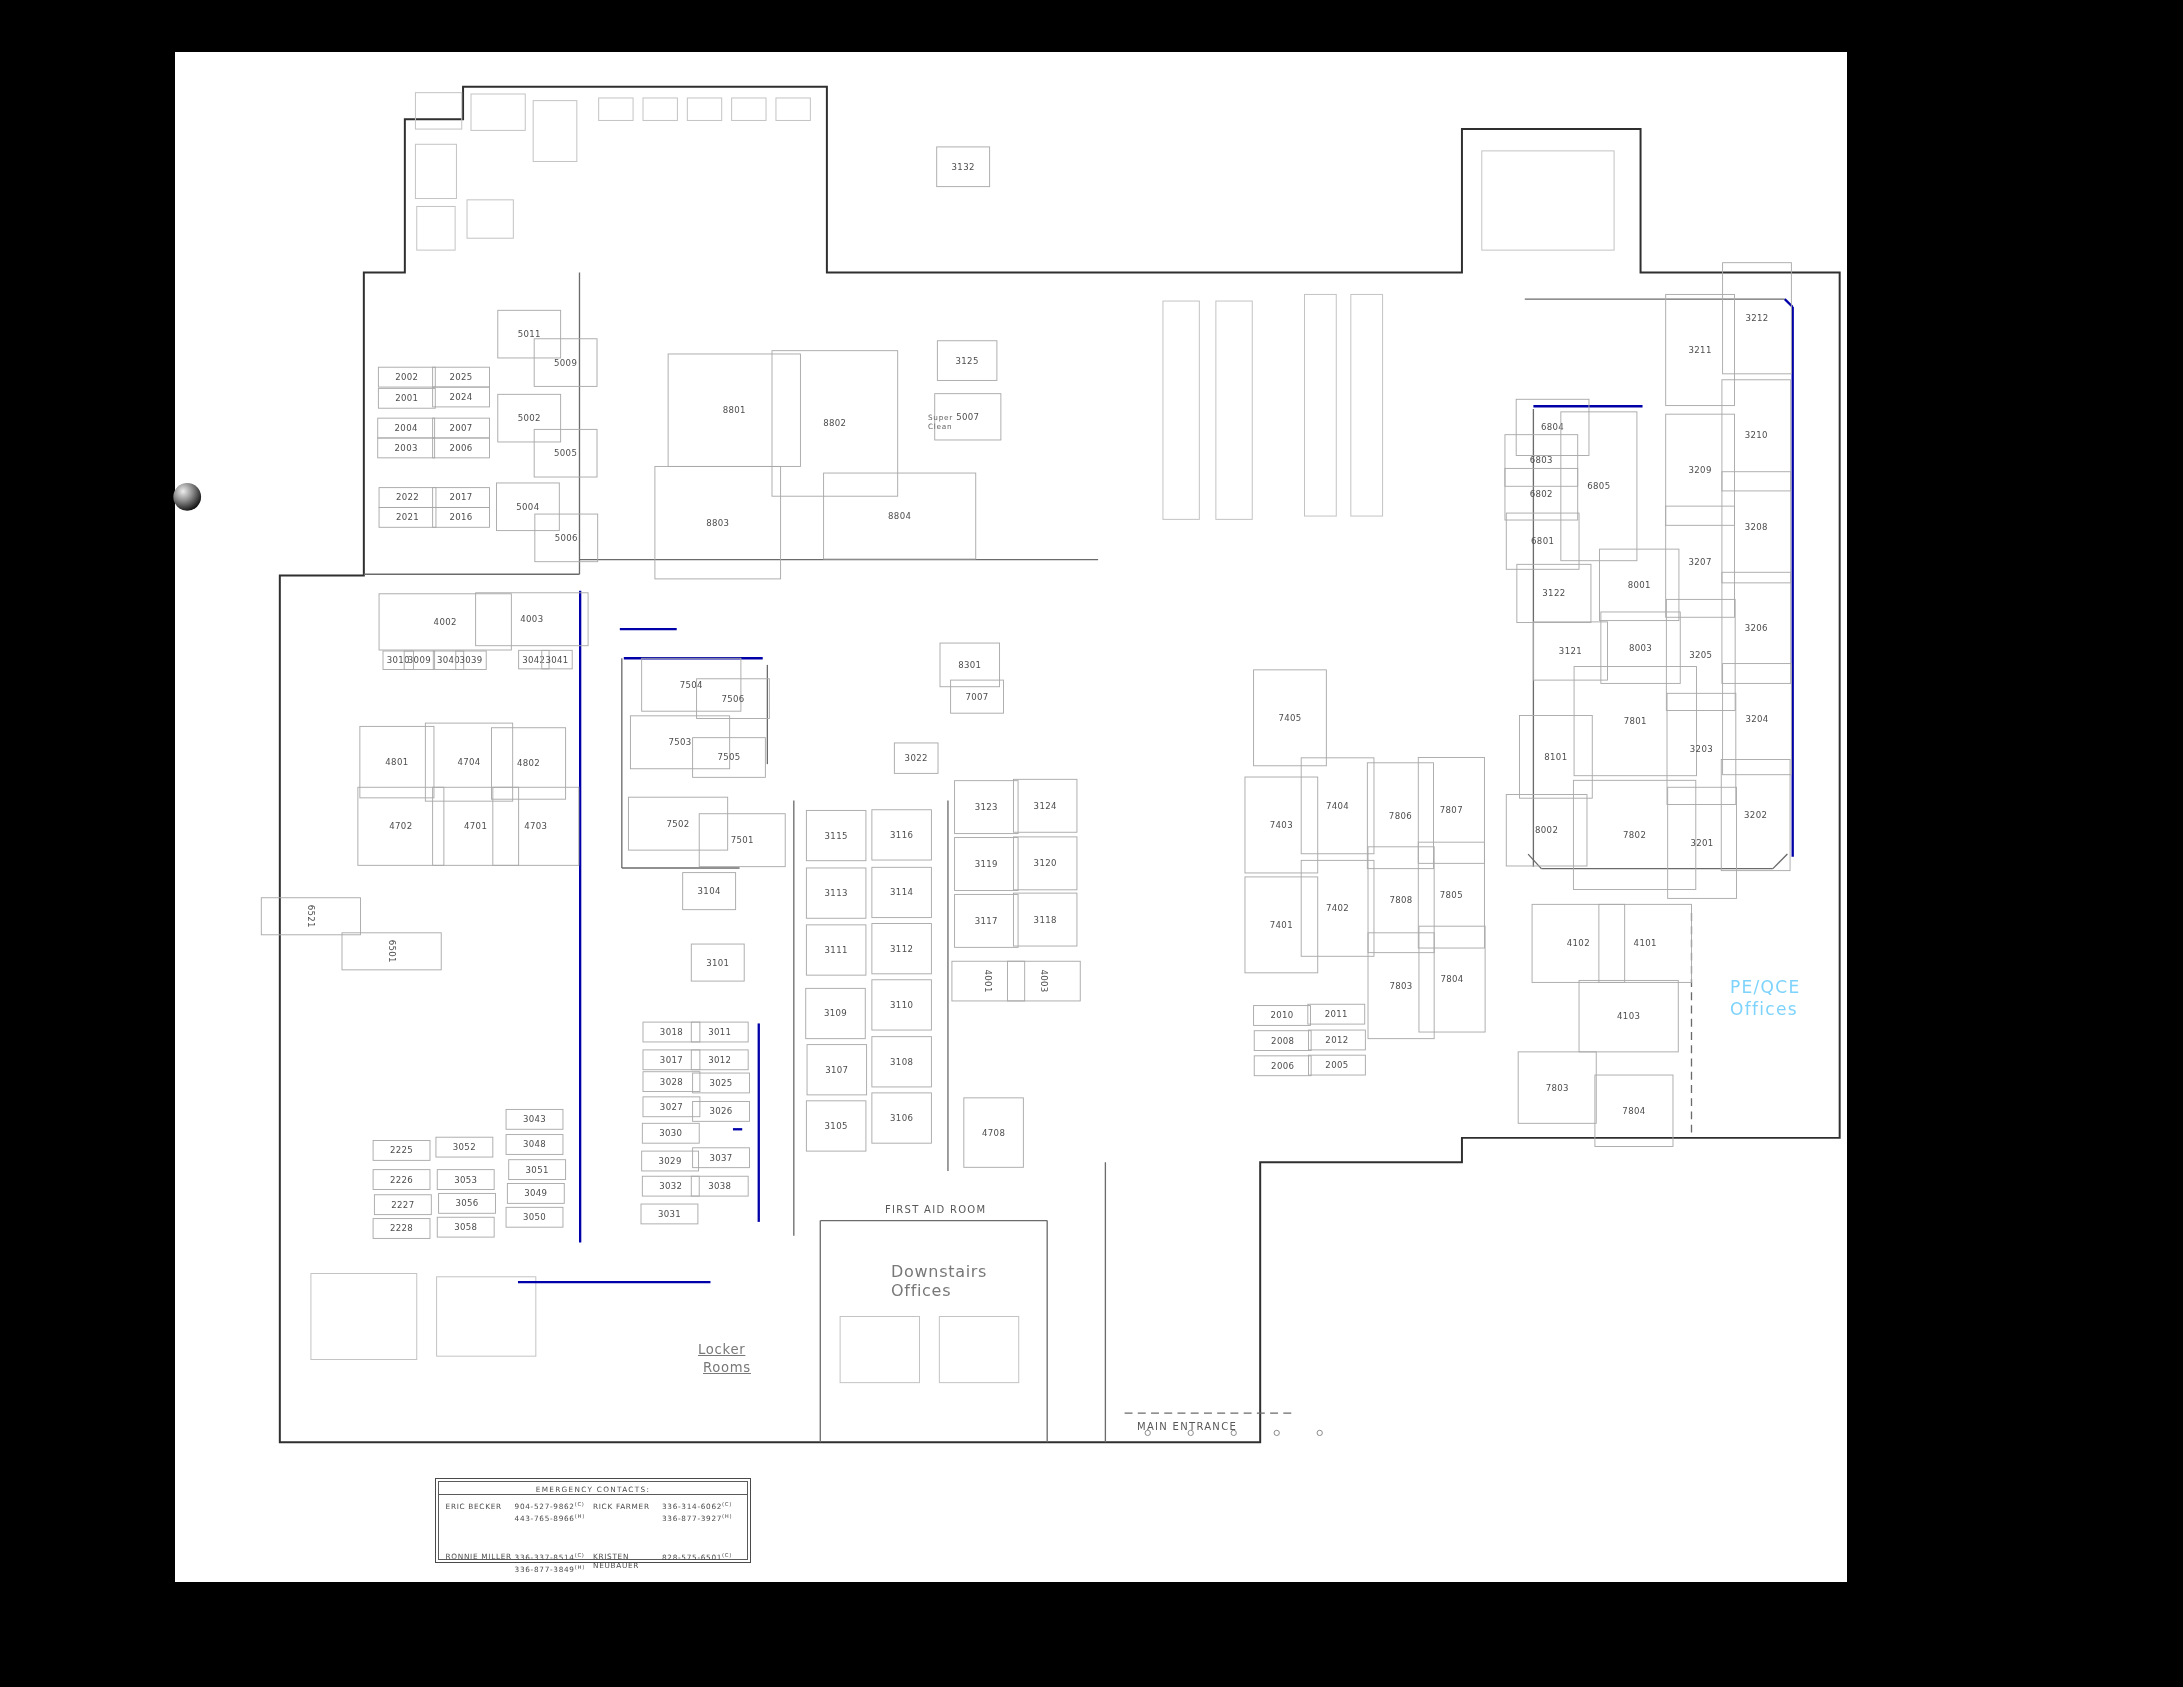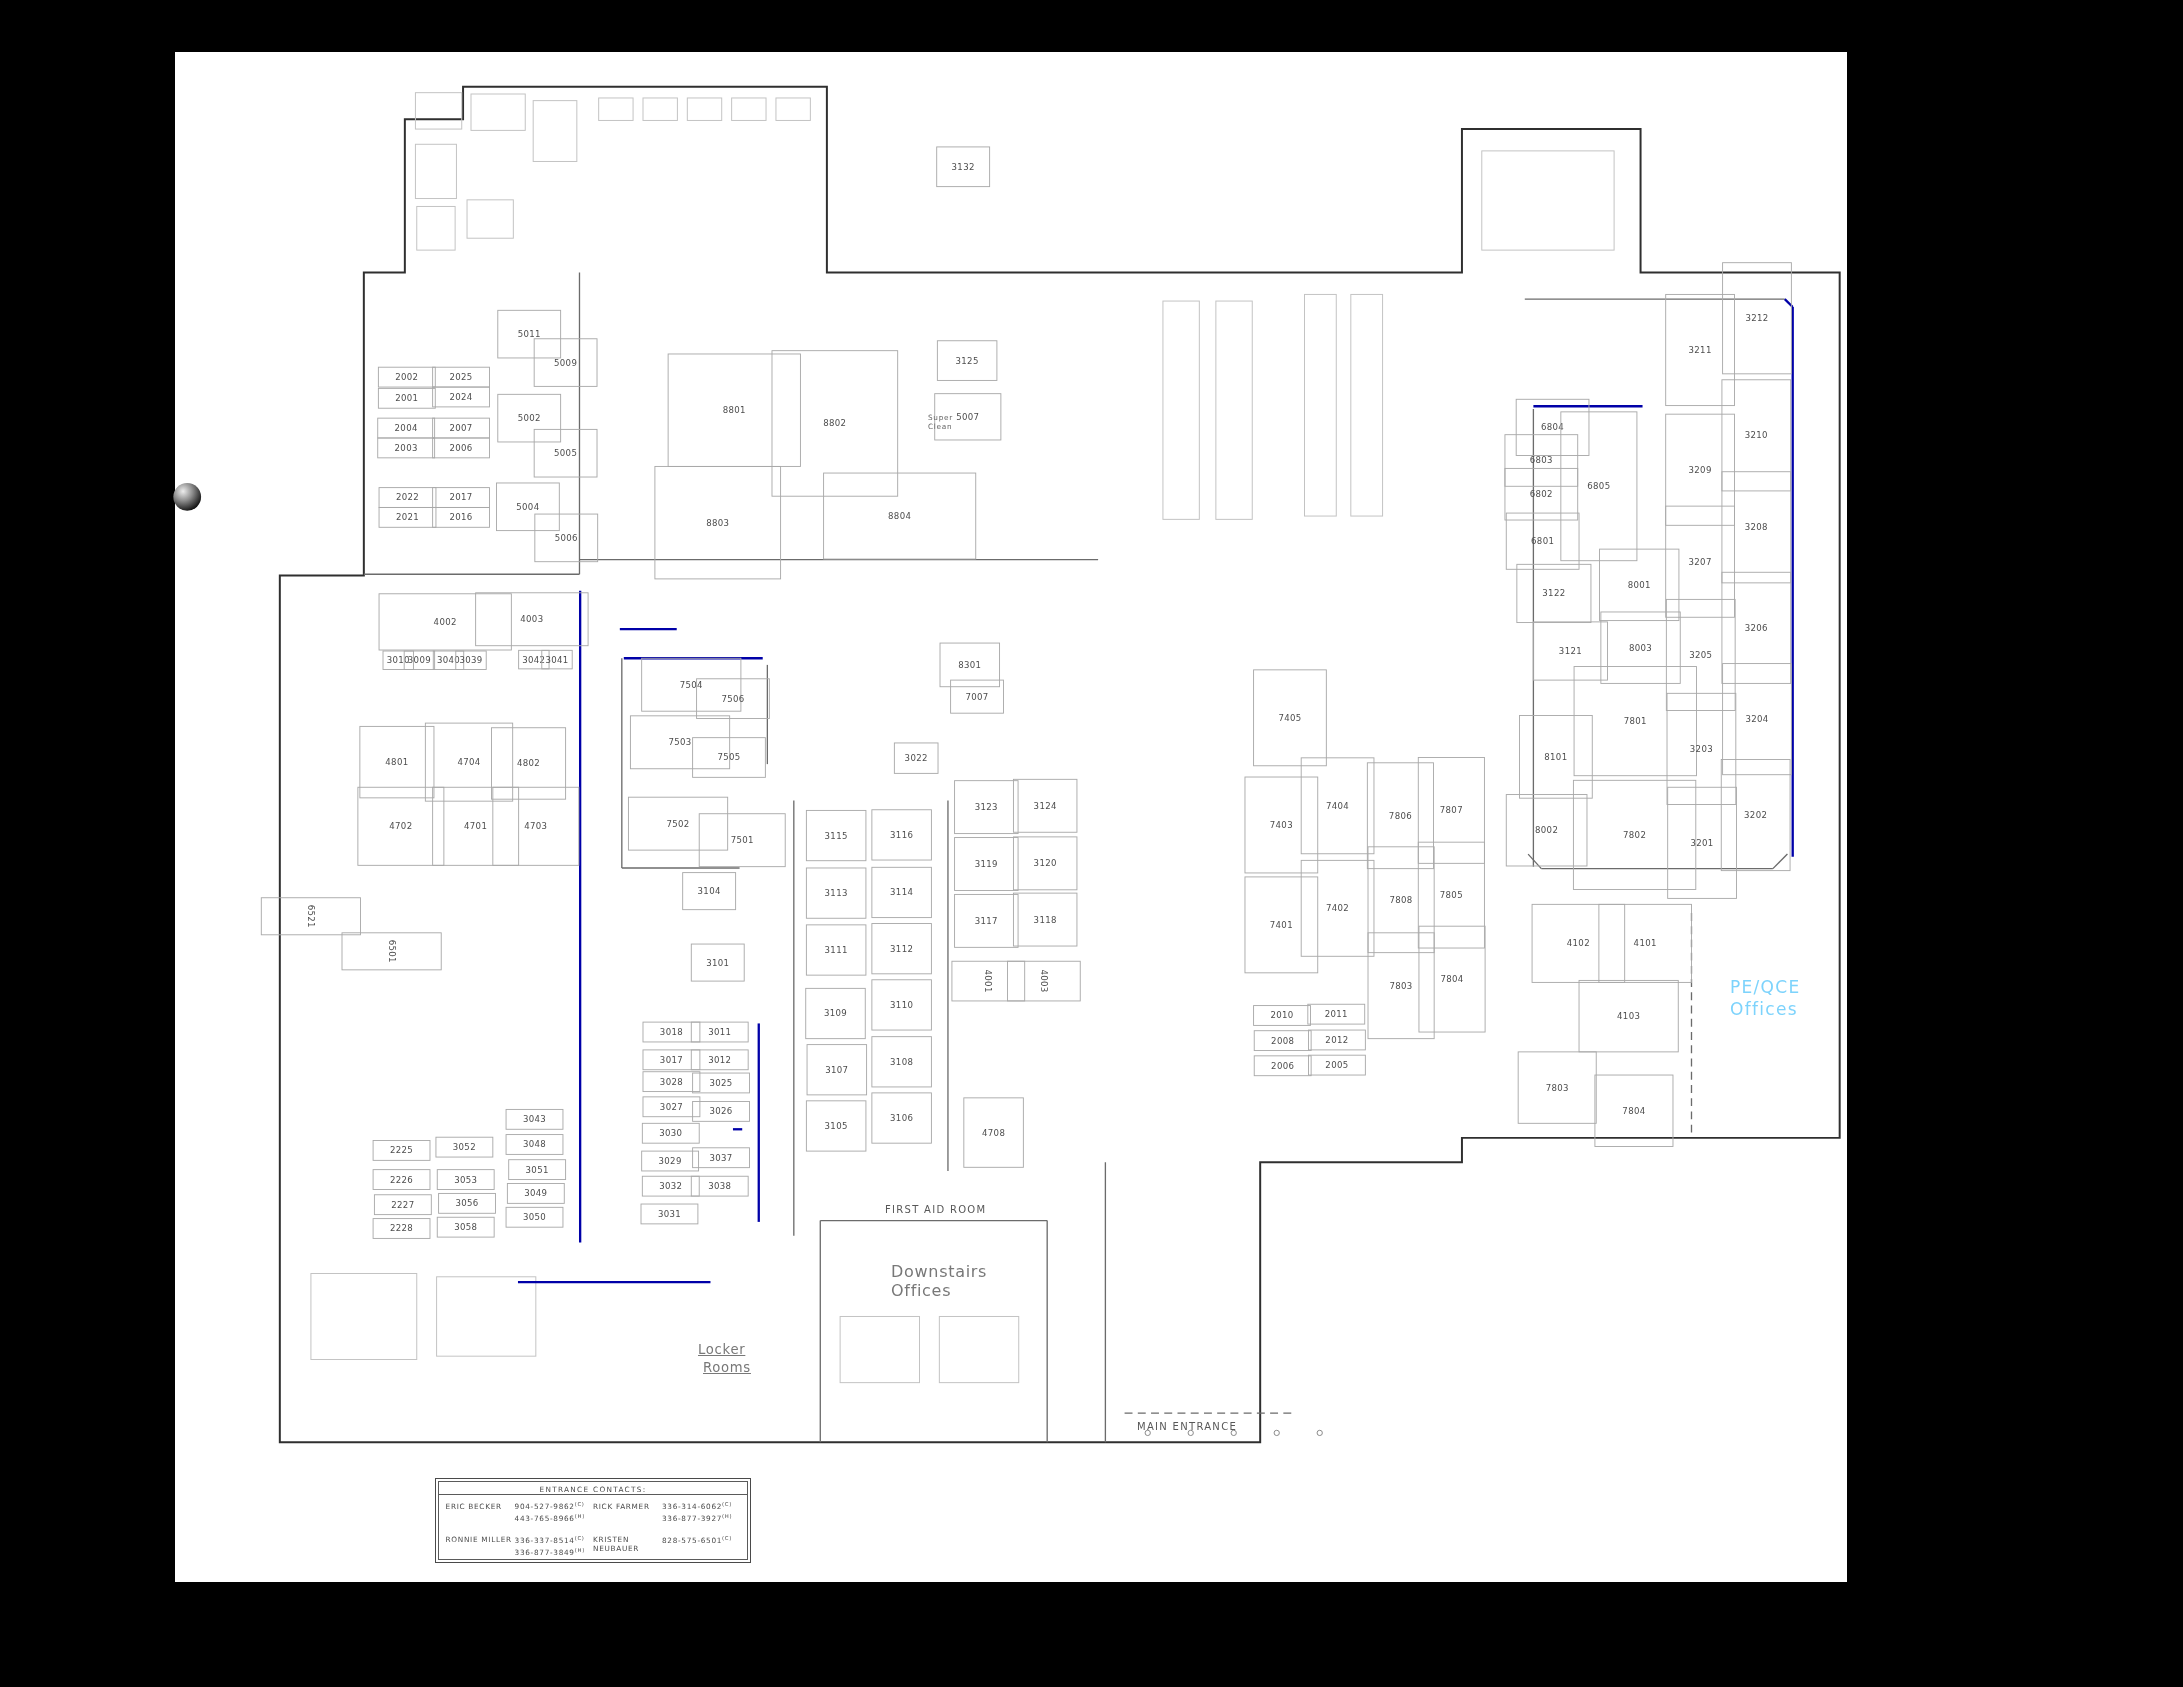--- a/index.html
+++ b/index.html
@@ -12,21 +12,21 @@
   .al-small{font-size:10px;letter-spacing:1.3px;color:#585858;}
   .al-big{font-size:16px;color:#787878;}
   .al-med{font-size:13.2px;color:#787878;text-decoration:underline;}
   .al-pe{font-size:17px;color:#7dd3fc;letter-spacing:1.3px;}
   .al-tiny{font-size:7.3px;color:#666;margin-left:20px;}
   .ec{position:absolute;z-index:3;border:1.3px solid #4a4a4a;background:#fff;box-sizing:border-box;
       color:#4a4a4a;font-family:"DejaVu Sans",sans-serif;}
   .ec-inner{position:absolute;inset:2px;border:0.7px solid #5a5a5a;}
   .ec-title{text-align:center;font-size:7.3px;letter-spacing:1.3px;padding-top:2.6px;height:13.2px;
             border-bottom:0.7px solid #5a5a5a;box-sizing:border-box;}
-  .ec-body{display:grid;grid-template-columns:1fr 1fr;padding:5.3px 6.6px 0 6.6px;row-gap:10px;}
+  .ec-body{display:grid;grid-template-columns:1fr 1fr;padding:5.3px 6.6px 0 6.6px;row-gap:27px;}
   .ec-cell{display:flex;font-size:7.3px;letter-spacing:0.7px;}
   .ec-name{width:69px;flex:0 0 auto;padding-top:1.3px;}
   .ec-phones{display:flex;flex-direction:column;line-height:9.3px;}
   .ec-line sup{font-size:5.3px;}
 </style>
 </head>
 <body>
 
 <div id="stage">
   <div id="sheet"></div>
@@ -398,21 +398,21 @@
   <div class="al al-med" style="left:698px;top:1342px">Locker</div>
   <div class="al al-med" style="left:703px;top:1360px">Rooms</div>
   <div class="al al-small" style="left:1137px;top:1421px">MAIN ENTRANCE</div>
   <div class="al al-pe" style="left:1730px;top:977px">PE/QCE</div>
   <div class="al al-pe" style="left:1730px;top:999px">Offices</div>
   <div class="al al-tiny" style="left:908px;top:413px">Super</div>
   <div class="al al-tiny" style="left:908px;top:422px">Clean</div>
 
   <div class="ec" style="left:435px;top:1478px;width:316px;height:85px;">
     <div class="ec-inner">
-      <div class="ec-title">ENTRANCE CONTACTS:</div>
+      <div class="ec-title">EMERGENCY CONTACTS:</div>
       <div class="ec-body">
         <div class="ec-cell">
           <span class="ec-name">ERIC BECKER</span>
           <span class="ec-phones">
             <span class="ec-line"><span>904-527-9862</span><sup>(C)</sup></span>
             <span class="ec-line"><span>443-765-8966</span><sup>(H)</sup></span>
           </span>
         </div>
         <div class="ec-cell">
           <span class="ec-name">RICK FARMER</span>

